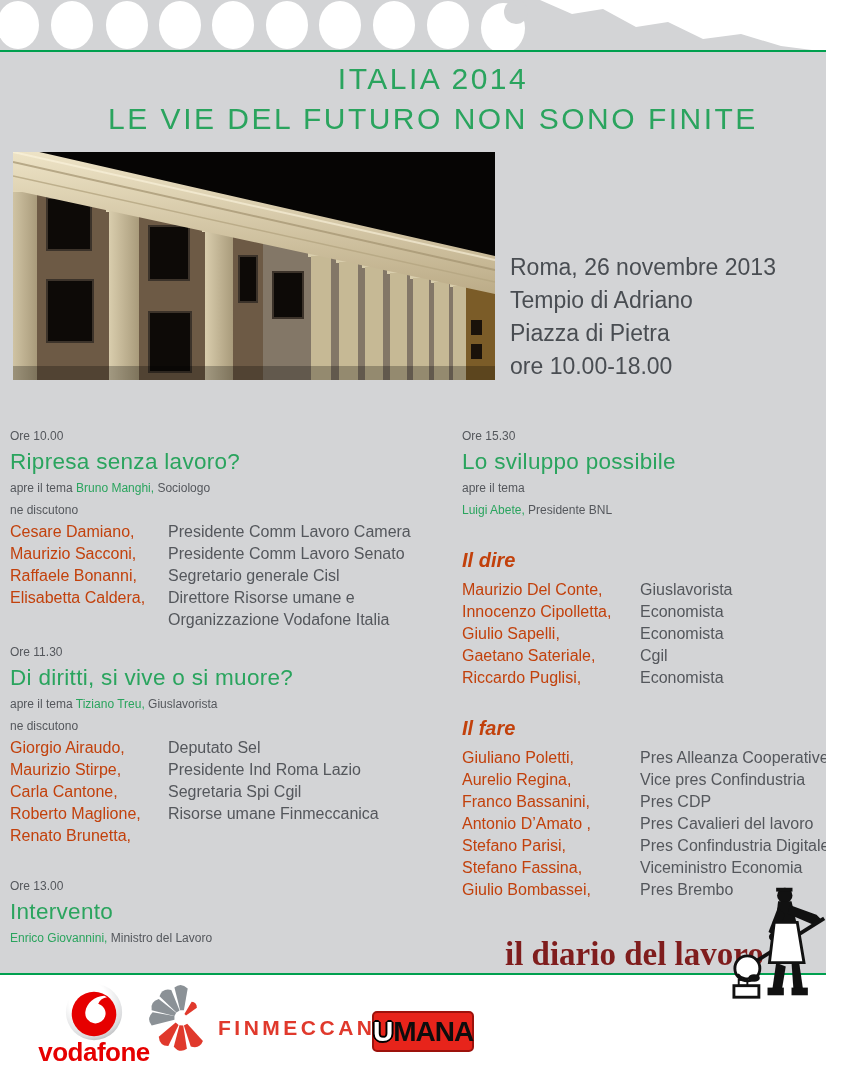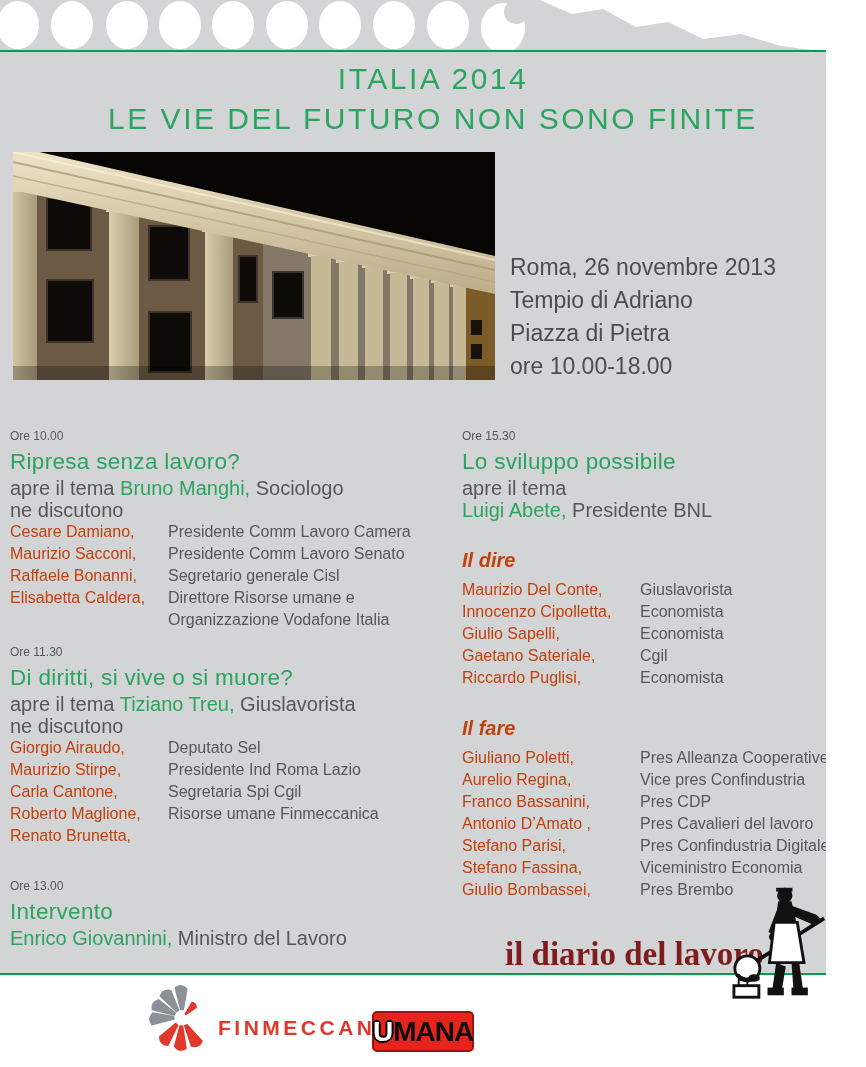--- a/index.html
+++ b/index.html
@@ -10,21 +10,21 @@
   .gline{position:absolute;left:0;width:866px;height:2px;background:#00a04f;z-index:2;}
   .title{position:absolute;left:0;top:59px;width:866px;text-align:center;
          font-size:30px;line-height:40px;letter-spacing:2.5px;color:#2aa45e;}
   .photo{position:absolute;left:13px;top:152px;width:482px;height:228px;display:block;}
   .event{position:absolute;left:510px;top:251px;font-size:23px;line-height:33px;color:#494d52;}
   .col{position:absolute;top:425px;}
   .col-left{left:10px;width:448px;}
   .col-right{left:462px;width:402px;}
   .time{font-size:12px;line-height:22px;color:#54575c;}
   .stitle{font-size:22.5px;line-height:30px;letter-spacing:.3px;color:#2aa45e;}
-  .line{font-size:20px;line-height:22px;color:#54575c;}
+  .line{font-size:12px;line-height:22px;color:#54575c;}
   .green{color:#2aa45e;}
   .srow{display:flex;}
   .srow > div{font-size:16px;line-height:22px;}
   .sp-name{flex:0 0 158px;color:#c2410c;}
   .col-right .sp-name{flex-basis:178px;}
   .sp-role{color:#54575c;}
   .col-left .session:nth-child(2){margin-top:10px;}
   .col-left .session:nth-child(3){margin-top:28px;}
   .group-heading{font-style:italic;font-weight:700;font-size:20px;line-height:26px;
                  color:#c2410c;margin:26px 0 6px 0;}
@@ -313,20 +313,35 @@
     <path d="M46,84 L42,112 L52,112 L56,88 Z" fill="#111"></path>
     <path d="M62,84 L64,112 L74,112 L70,84 Z" fill="#111"></path>
     <rect x="37" y="110" width="17" height="8" fill="#111"></rect>
     <rect x="62" y="110" width="17" height="8" fill="#111"></rect>
     <rect x="2" y="108" width="26" height="12" fill="#fff" stroke="#111" stroke-width="3"></rect>
     <rect x="7" y="102" width="9" height="6" fill="none" stroke="#111" stroke-width="2"></rect>
   </svg>
 
   <div class="gline" style="top:973px"></div>
 
+  <div class="vodafone-logo">
+    <svg width="62" height="62" viewBox="0 0 64 64">
+      <defs>
+        <radialGradient id="vg" cx="40%" cy="30%" r="75%">
+          <stop offset="0.45" stop-color="#ffffff"></stop>
+            <stop offset="0.85" stop-color="#dcdddf"></stop>
+            <stop offset="1" stop-color="#b9babc"></stop>
+        </radialGradient>
+      </defs>
+      <circle cx="32" cy="31" r="29" fill="url(#vg)"></circle>
+      <circle cx="32" cy="33" r="23" fill="#e60000"></circle>
+      <path d="M40,13 c-10,2 -17,10 -17,19 a10.5,10.5 0 0 0 21,0 c0,-5 -4,-9 -9,-10 1,-4 4,-7 8,-8 z" fill="#ffffff" transform="rotate(8 32 32)"></path>
+    </svg>
+    <div class="vf-text">vodafone</div>
+  </div>
 
   <div class="finmeccanica-logo">
     <svg width="72" height="72" viewBox="0 0 76 76">
       <g transform="translate(38,40)">
         <g fill="#8b9196">
           <path d="M-2,-8 L-8,-32 Q-1,-38 6,-31 L2,-8 Z" transform="rotate(0)"></path>
           <path d="M-2,-8 L-8,-32 Q-1,-38 6,-31 L2,-8 Z" transform="rotate(-32)"></path>
           <path d="M-2,-8 L-8,-32 Q-1,-38 6,-31 L2,-8 Z" transform="rotate(-62)"></path>
           <path d="M-2,-8 L-8,-32 Q-1,-38 6,-31 L2,-8 Z" transform="rotate(-90)"></path>
         </g>

